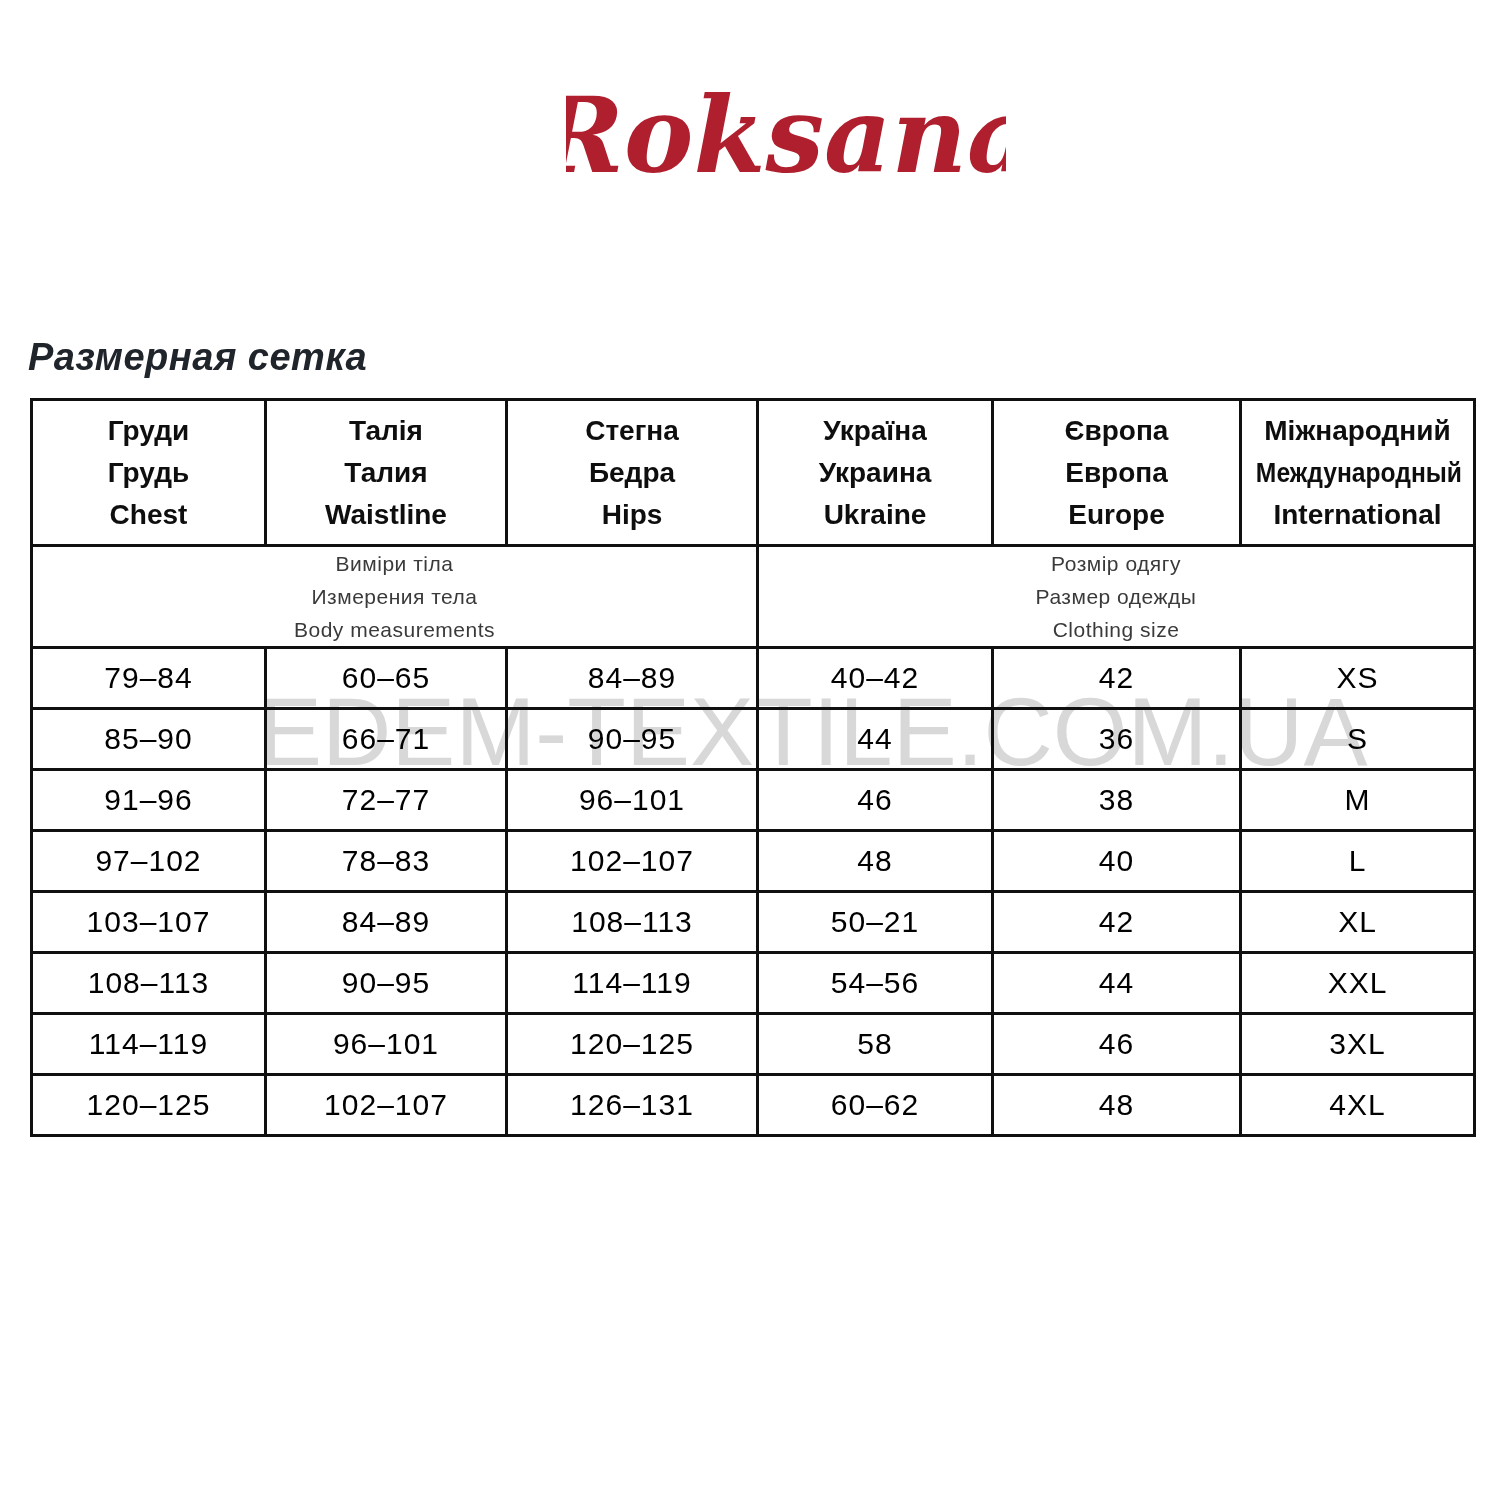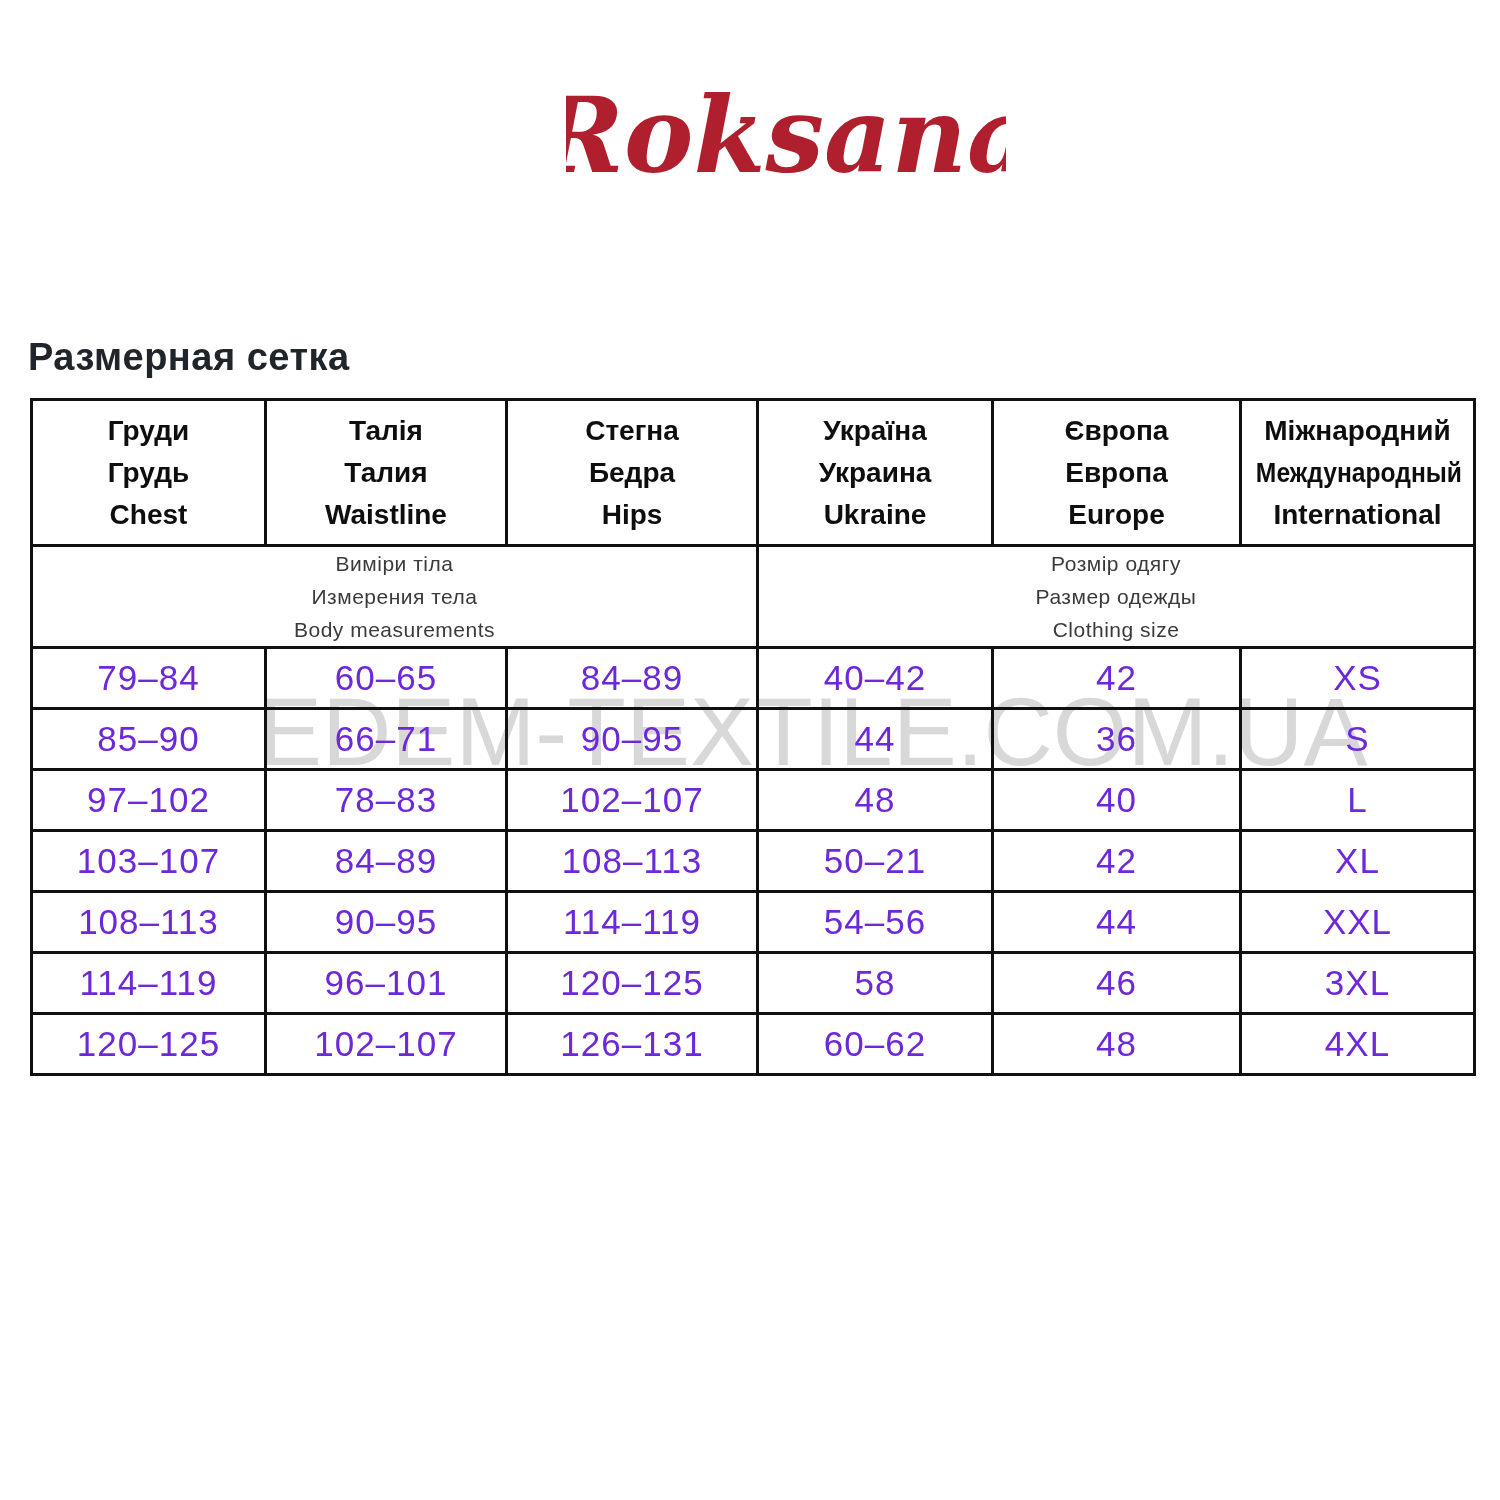--- a/index.html
+++ b/index.html
@@ -25,20 +25,21 @@
   
   .page-title {
     position: absolute;
     left: 28px;
     top: 336px;
     font-size: 38px;
     font-weight: bold;
     color: #20242b;
     letter-spacing: 0.5px;
     font-family: "Liberation Sans", sans-serif;
+    font-style: italic;
   }
 
   
   .watermark {
     position: absolute;
     left: 258px;
     top: 684px;
     width: 1010px;
     font-size: 96px;
     line-height: 1;
@@ -85,23 +86,23 @@
 
   .group-cell div {
     font-size: 21px;
     line-height: 33px;
     font-weight: normal;
     color: #3a3a3a;
     letter-spacing: 0.5px;
   }
 
   td.data-cell {
-    font-size: 35px;
+    font-size: 30px;
     font-weight: 300;
-    color: #6d28d9;
+    color: #000000;
     letter-spacing: 1px;
   }
 </style>
 </head>
 <body>
 
 <div class="page">
 
   <div class="logo-wrap">
     <svg width="440" height="175" viewBox="0 0 440 175">
@@ -181,20 +182,28 @@
       </tr>
       <tr class="data-row">
         <td class="data-cell">85–90</td>
         <td class="data-cell">66–71</td>
         <td class="data-cell">90–95</td>
         <td class="data-cell">44</td>
         <td class="data-cell">36</td>
         <td class="data-cell">S</td>
       </tr>
       <tr class="data-row">
+        <td class="data-cell">91–96</td>
+        <td class="data-cell">72–77</td>
+        <td class="data-cell">96–101</td>
+        <td class="data-cell">46</td>
+        <td class="data-cell">38</td>
+        <td class="data-cell">M</td>
+      </tr>
+      <tr class="data-row">
         <td class="data-cell">97–102</td>
         <td class="data-cell">78–83</td>
         <td class="data-cell">102–107</td>
         <td class="data-cell">48</td>
         <td class="data-cell">40</td>
         <td class="data-cell">L</td>
       </tr>
       <tr class="data-row">
         <td class="data-cell">103–107</td>
         <td class="data-cell">84–89</td>

